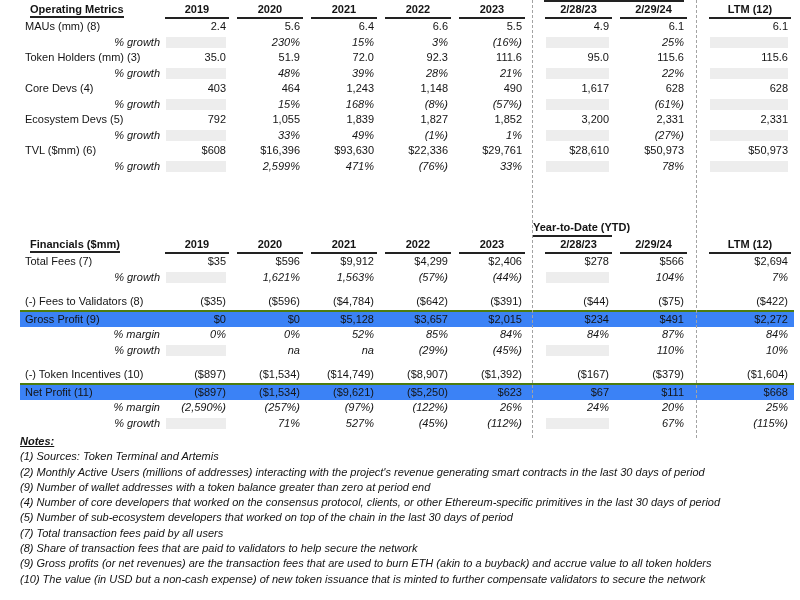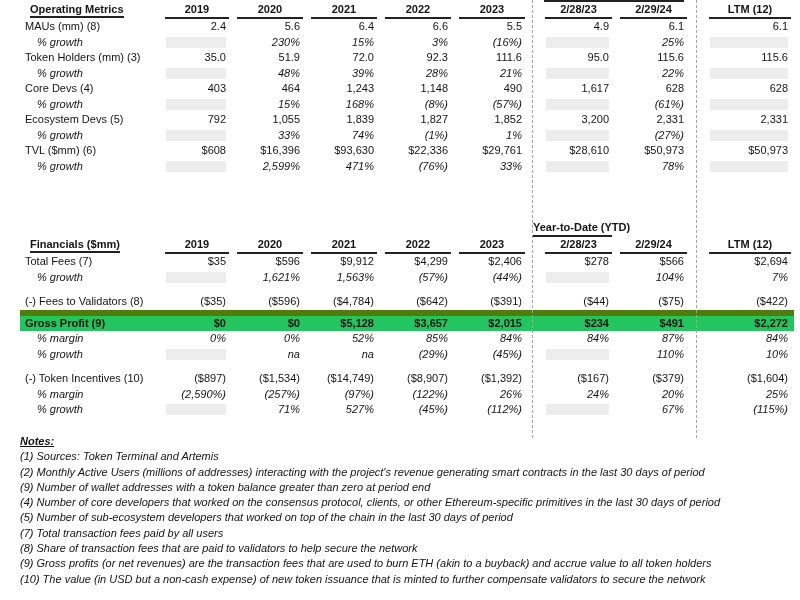--- a/index.html
+++ b/index.html
@@ -14,22 +14,22 @@
   col.c-lbl{width:140px;}
   col.c-yr{width:74px;}
   col.c-y1{width:72px;}
   col.c-sp1{width:12px;}
   col.c-ytd{width:75px;}
   col.c-sp2{width:14px;}
   col.c-ltm{width:90px;}
   th,td{padding:1px 6px 1.5px 0;line-height:13px;text-align:right;white-space:nowrap;vertical-align:bottom;font-weight:normal;}
   td.lbl,th.lbl{text-align:left;padding-left:5px;padding-right:0;margin-left:25px;}
   tr.pct td{font-style:italic;}
-  tr.pct td.lbl{padding-left:17px;}
-  tr.highlight td{background:#22c55e;font-weight:bold;border-top:6px solid #4d7c0f;}
+  tr.pct td.lbl{padding-left:17px;text-align:right;}
+  tr.highlight td{background:#3b82f6;font-weight:normal;border-top:2px solid #4d7c0f;}
   tr.gaprow td{height:9px;padding:0;}
   th{padding:0;}
   th .hd{margin:0 3px 0 5px;border-bottom:2px solid #222222;padding:1px 0 1px 0;text-align:center;font-weight:bold;}
   th.lbl .hd{margin:0;border-bottom:none;text-align:left;padding-left:5px;}
   th.lbl .hd span{display:inline-block;border-bottom:2px solid #222222;padding-bottom:0px;}
   th.sp .hd{border-bottom:none;}
   tr.ytdrow th{padding-top:2px;}
   tr.ytdrow .hd{font-weight:bold;margin-top:37px;}
   .shadebox{height:11px;background:#ededed;margin:1px 0 1px 6px;}
   .fin-table{margin-top:7px;}
@@ -199,21 +199,21 @@
           <td>2,331</td>
           <td class="sp"></td>
           <td>2,331</td>
         </tr>
         <tr class="pct">
           <td class="lbl">% growth</td>
           <td>
             <div class="shadebox"></div>
           </td>
           <td>33%</td>
-          <td>74%</td>
+          <td>49%</td>
           <td>(1%)</td>
           <td>1%</td>
           <td class="sp"></td>
           <td>
             <div class="shadebox"></div>
           </td>
           <td>(27%)</td>
           <td class="sp"></td>
           <td>
             <div class="shadebox"></div>
@@ -409,20 +409,33 @@
           <td>($897)</td>
           <td>($1,534)</td>
           <td>($14,749)</td>
           <td>($8,907)</td>
           <td>($1,392)</td>
           <td class="sp"></td>
           <td>($167)</td>
           <td>($379)</td>
           <td class="sp"></td>
           <td>($1,604)</td>
+        </tr>
+        <tr class="highlight">
+          <td class="lbl">Net Profit (11)</td>
+          <td>($897)</td>
+          <td>($1,534)</td>
+          <td>($9,621)</td>
+          <td>($5,250)</td>
+          <td>$623</td>
+          <td class="sp"></td>
+          <td>$67</td>
+          <td>$111</td>
+          <td class="sp"></td>
+          <td>$668</td>
         </tr>
         <tr class="pct">
           <td class="lbl">% margin</td>
           <td>(2,590%)</td>
           <td>(257%)</td>
           <td>(97%)</td>
           <td>(122%)</td>
           <td>26%</td>
           <td class="sp"></td>
           <td>24%</td>

